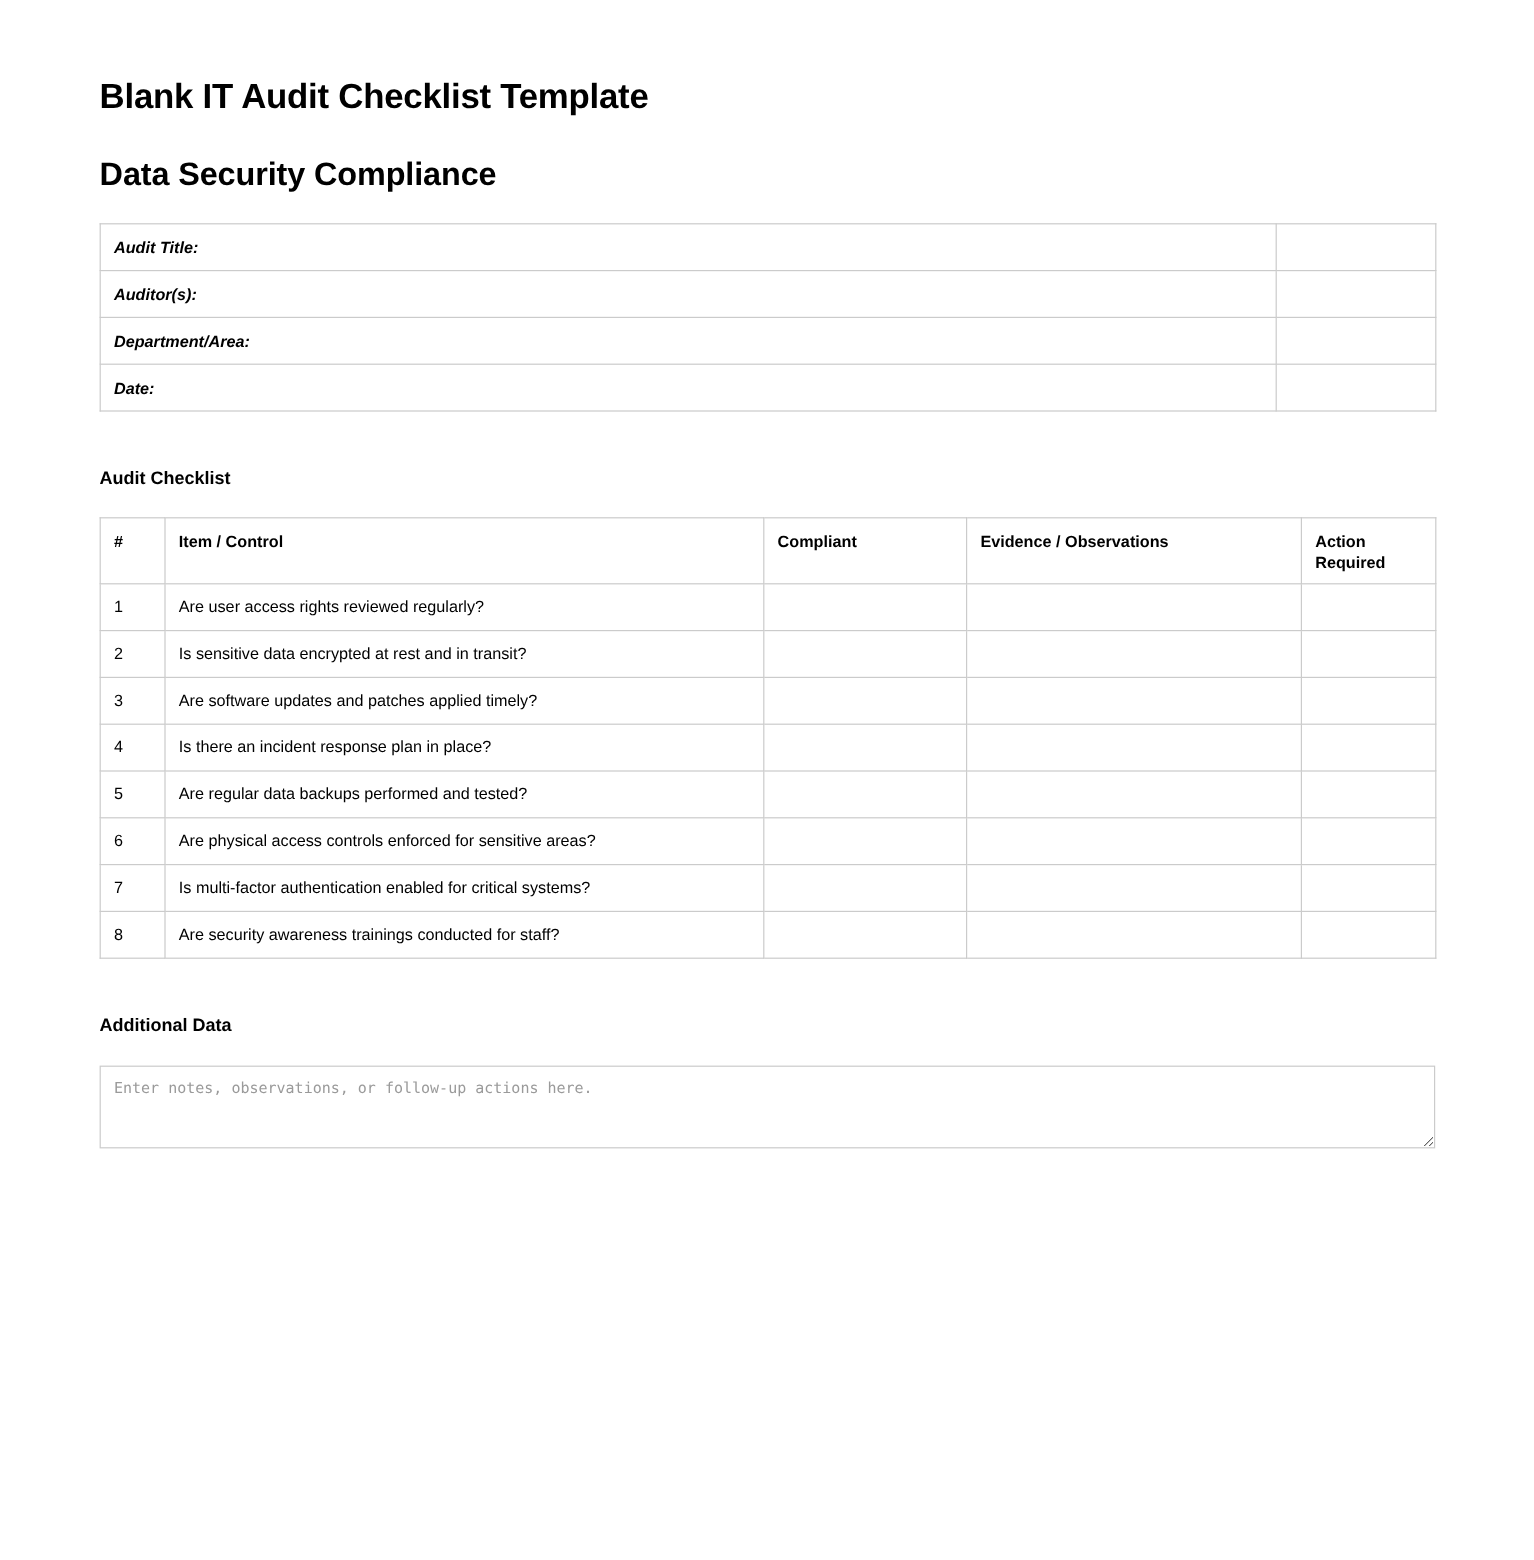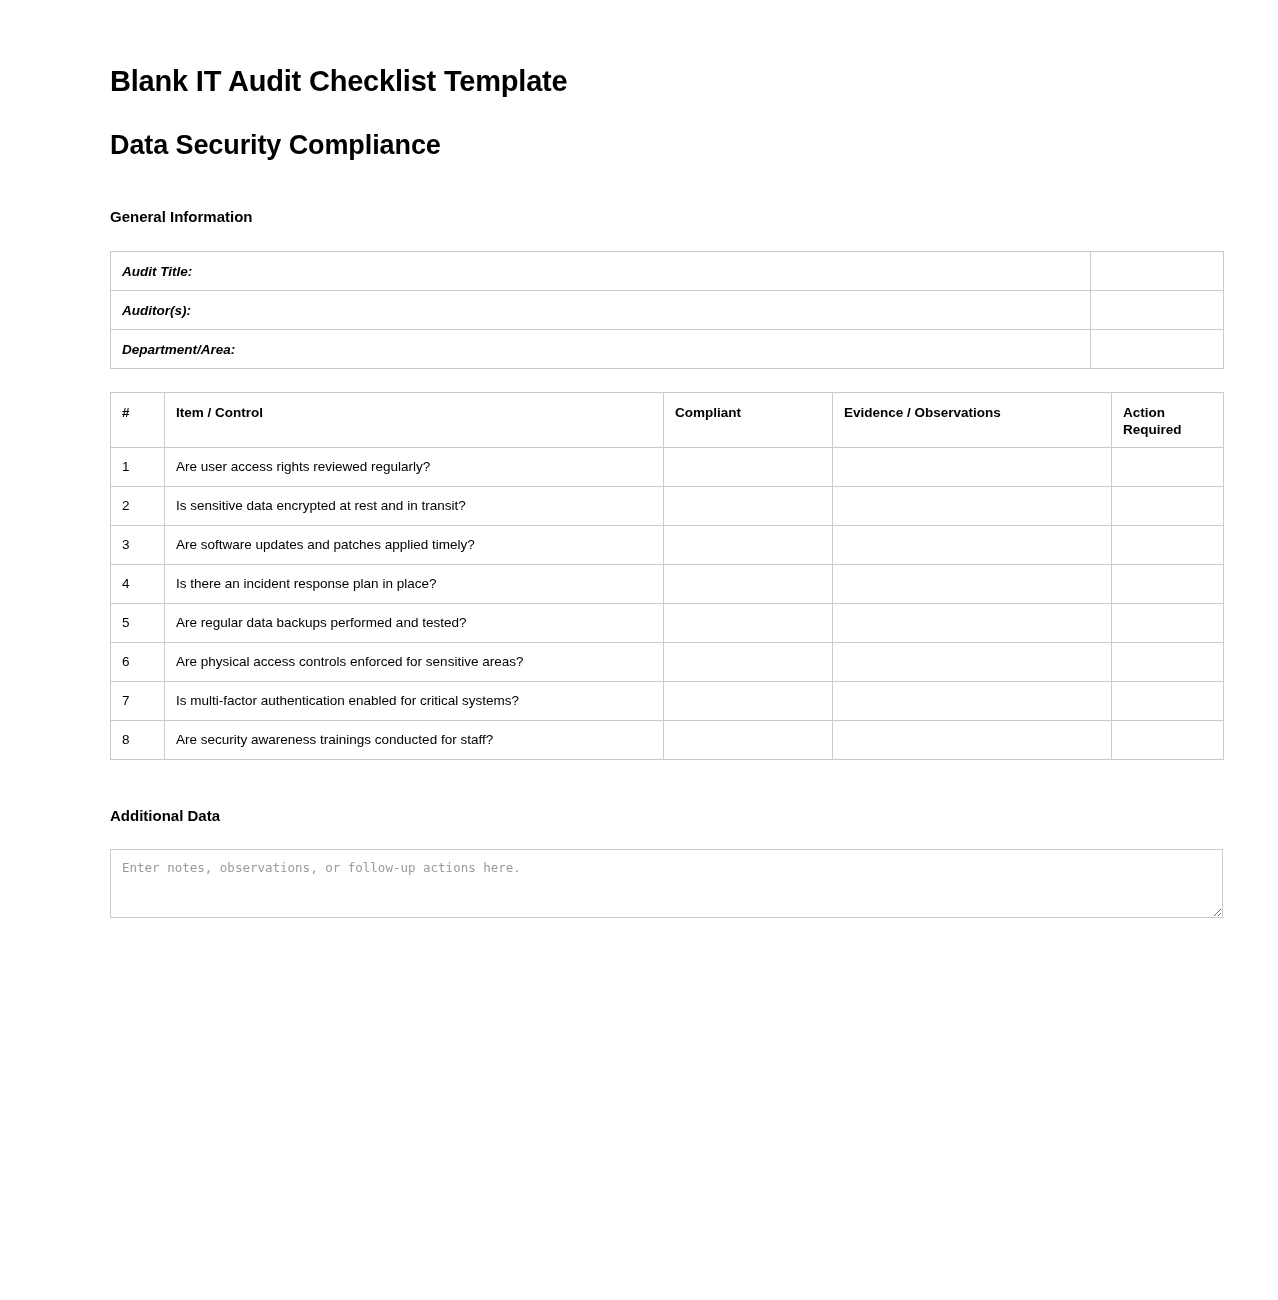--- a/index.html
+++ b/index.html
@@ -9,21 +9,21 @@
     background: #ffffff;
   }
   body {
     width: 1278px;
     height: 1300px;
     font-family: "Liberation Sans", sans-serif;
     color: #000000;
     overflow: hidden;
   }
   .page {
-    padding: 46px 82px 0 110px;
+    padding: 46px 82px 0 83px;
     border-radius: 26px;
   }
   .doc-title {
     font-size: 29px;
     font-weight: bold;
     line-height: 1.2;
     margin: 0 0 0 0;
     padding-top: 18px;
     letter-spacing: -0.2px;
   }
@@ -115,43 +115,47 @@
 </style>
 </head>
 <body>
 
 <div class="page">
 
   <h1 class="doc-title">Blank IT Audit Checklist Template</h1>
 
   <h2 class="doc-subtitle">Data Security Compliance</h2>
 
-  <h3 class="section-heading">General Information</h3>
 
   <table class="info-table">
     <colgroup>
         <col class="c1">
         <col class="c2">
       </colgroup>
     <tbody>
       <tr>
         <td class="label">Audit Title:</td>
         <td class="value"></td>
       </tr>
       <tr>
         <td class="label">Auditor(s):</td>
         <td class="value"></td>
       </tr>
       <tr>
         <td class="label">Department/Area:</td>
         <td class="value"></td>
       </tr>
+      <tr>
+        <td class="label">Date:</td>
+        <td class="value"></td>
+      </tr>
     </tbody>
   </table>
 
+  <h3 class="section-heading">Audit Checklist</h3>
 
   <table class="check-table">
     <colgroup>
         <col class="n">
         <col class="it">
         <col class="cp">
         <col class="ev">
         <col class="ar">
       </colgroup>
     <thead>

